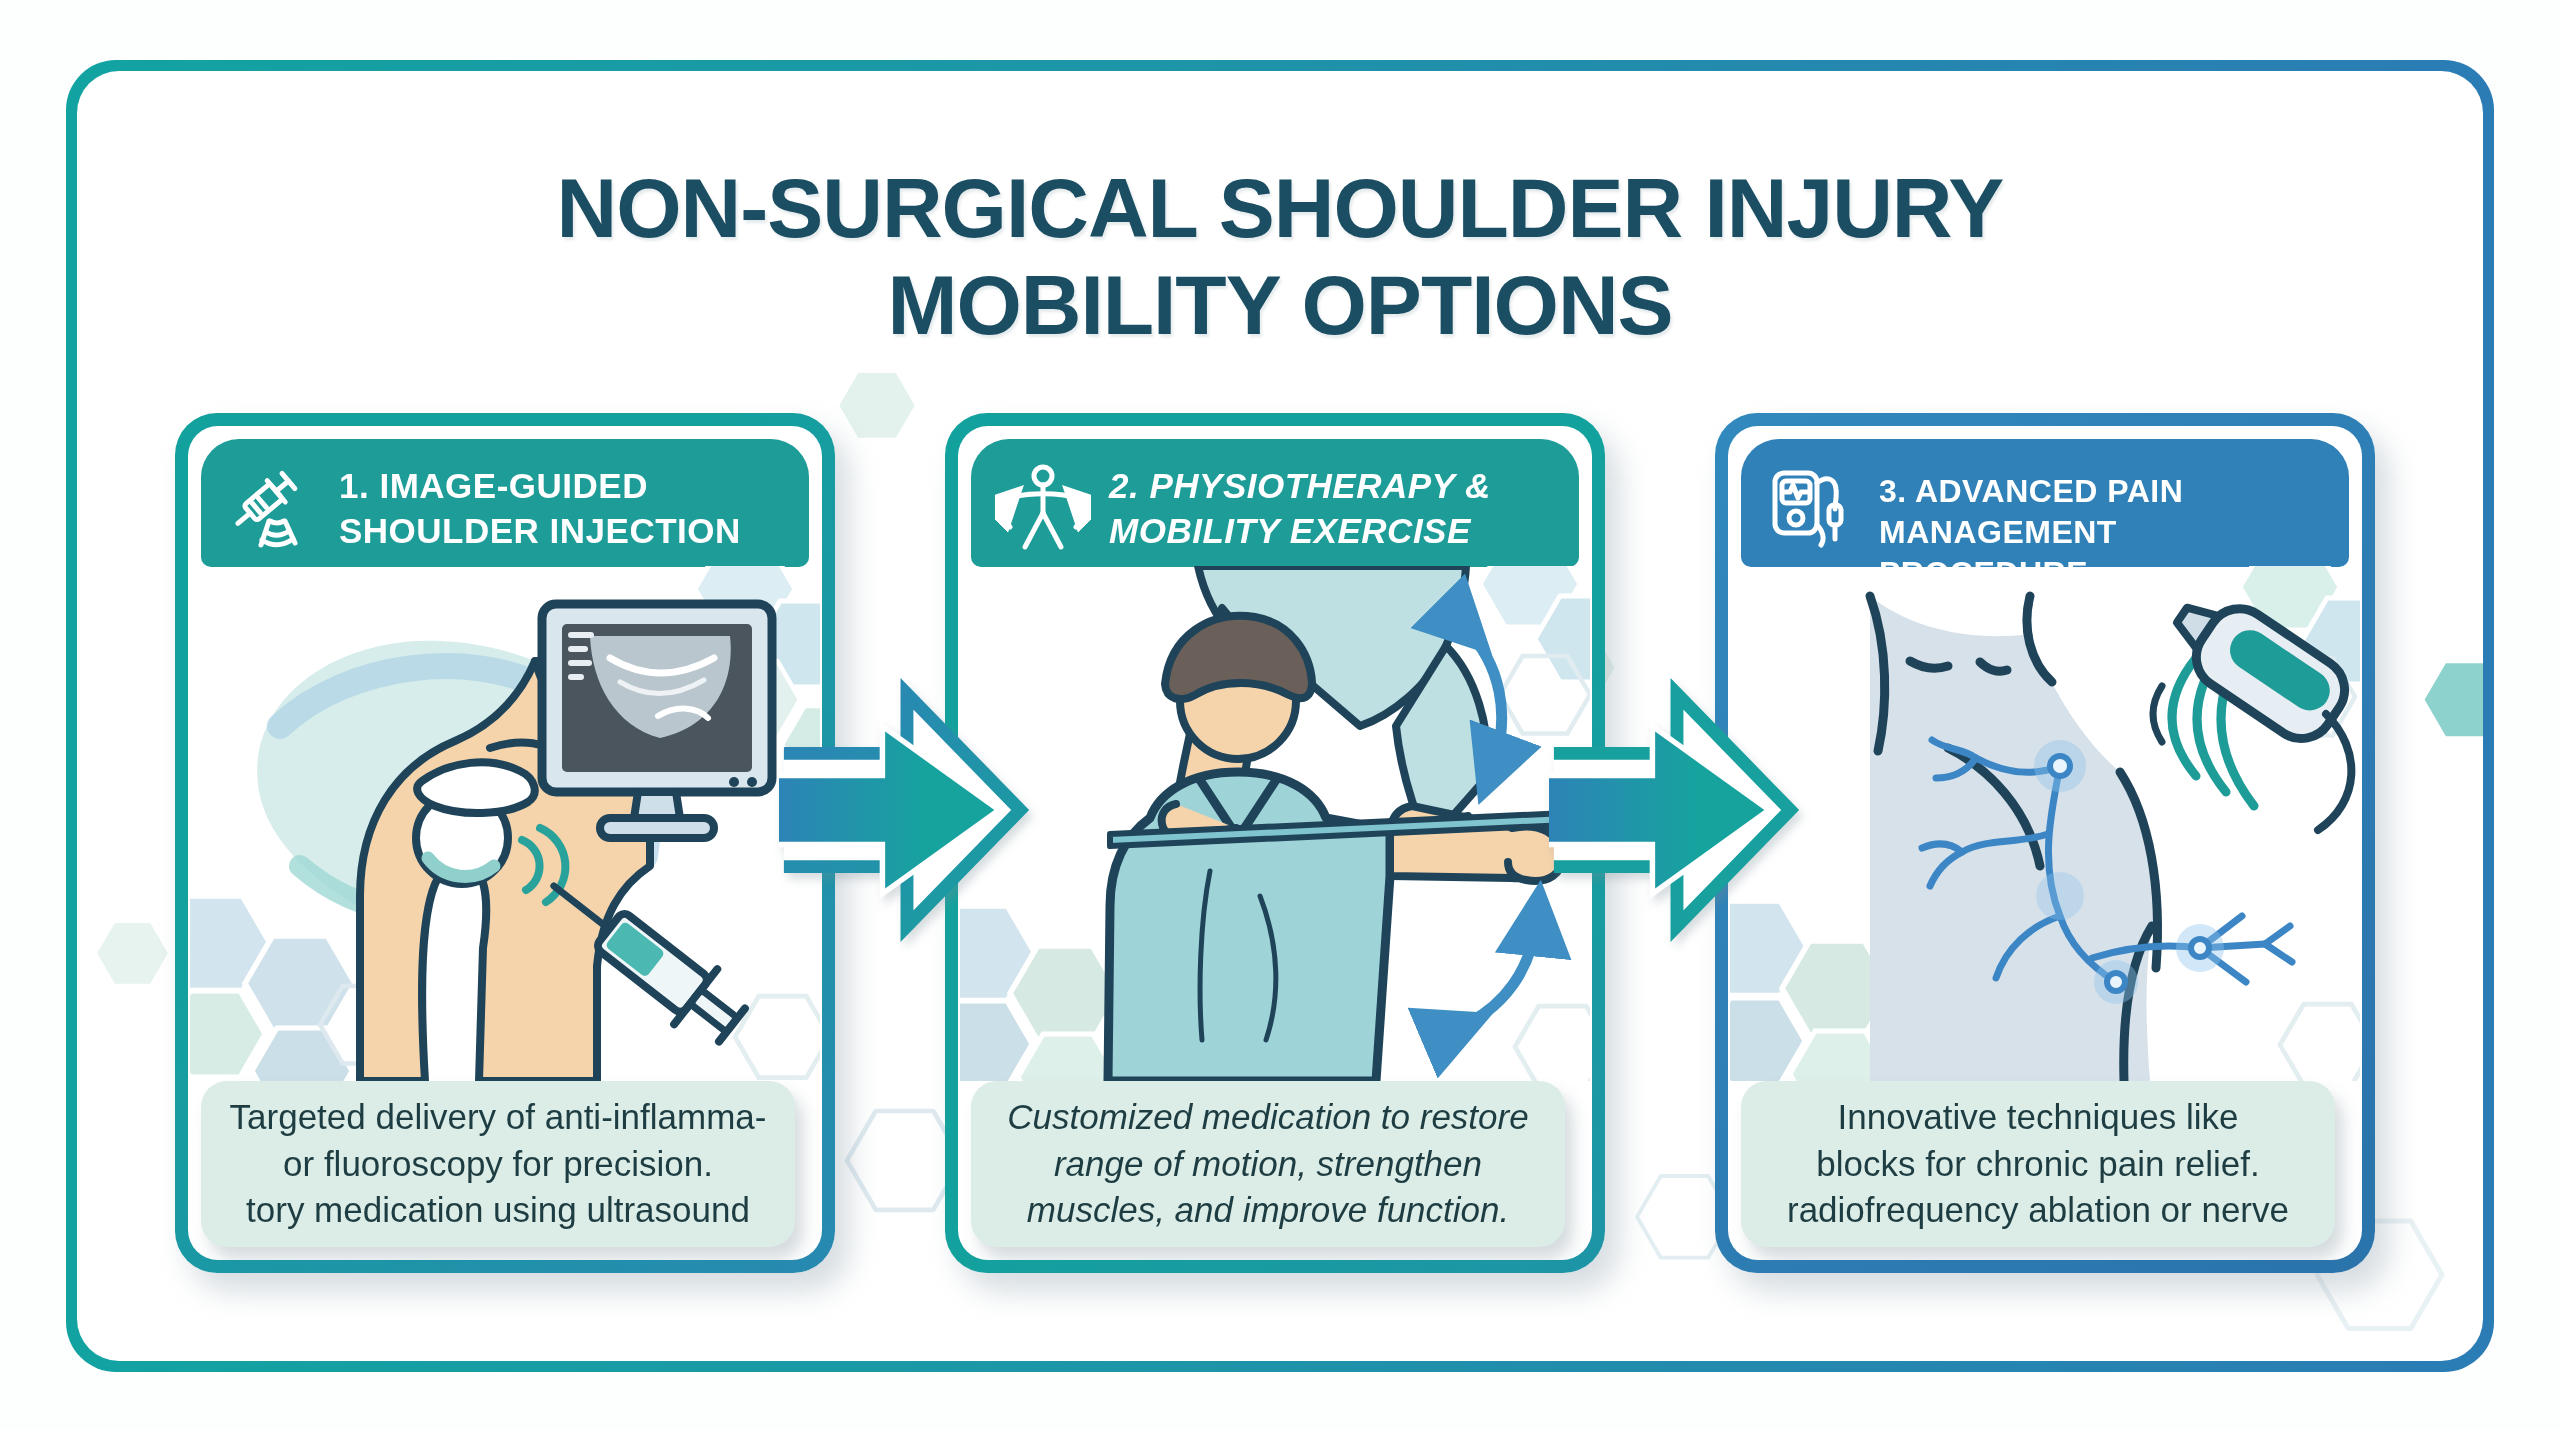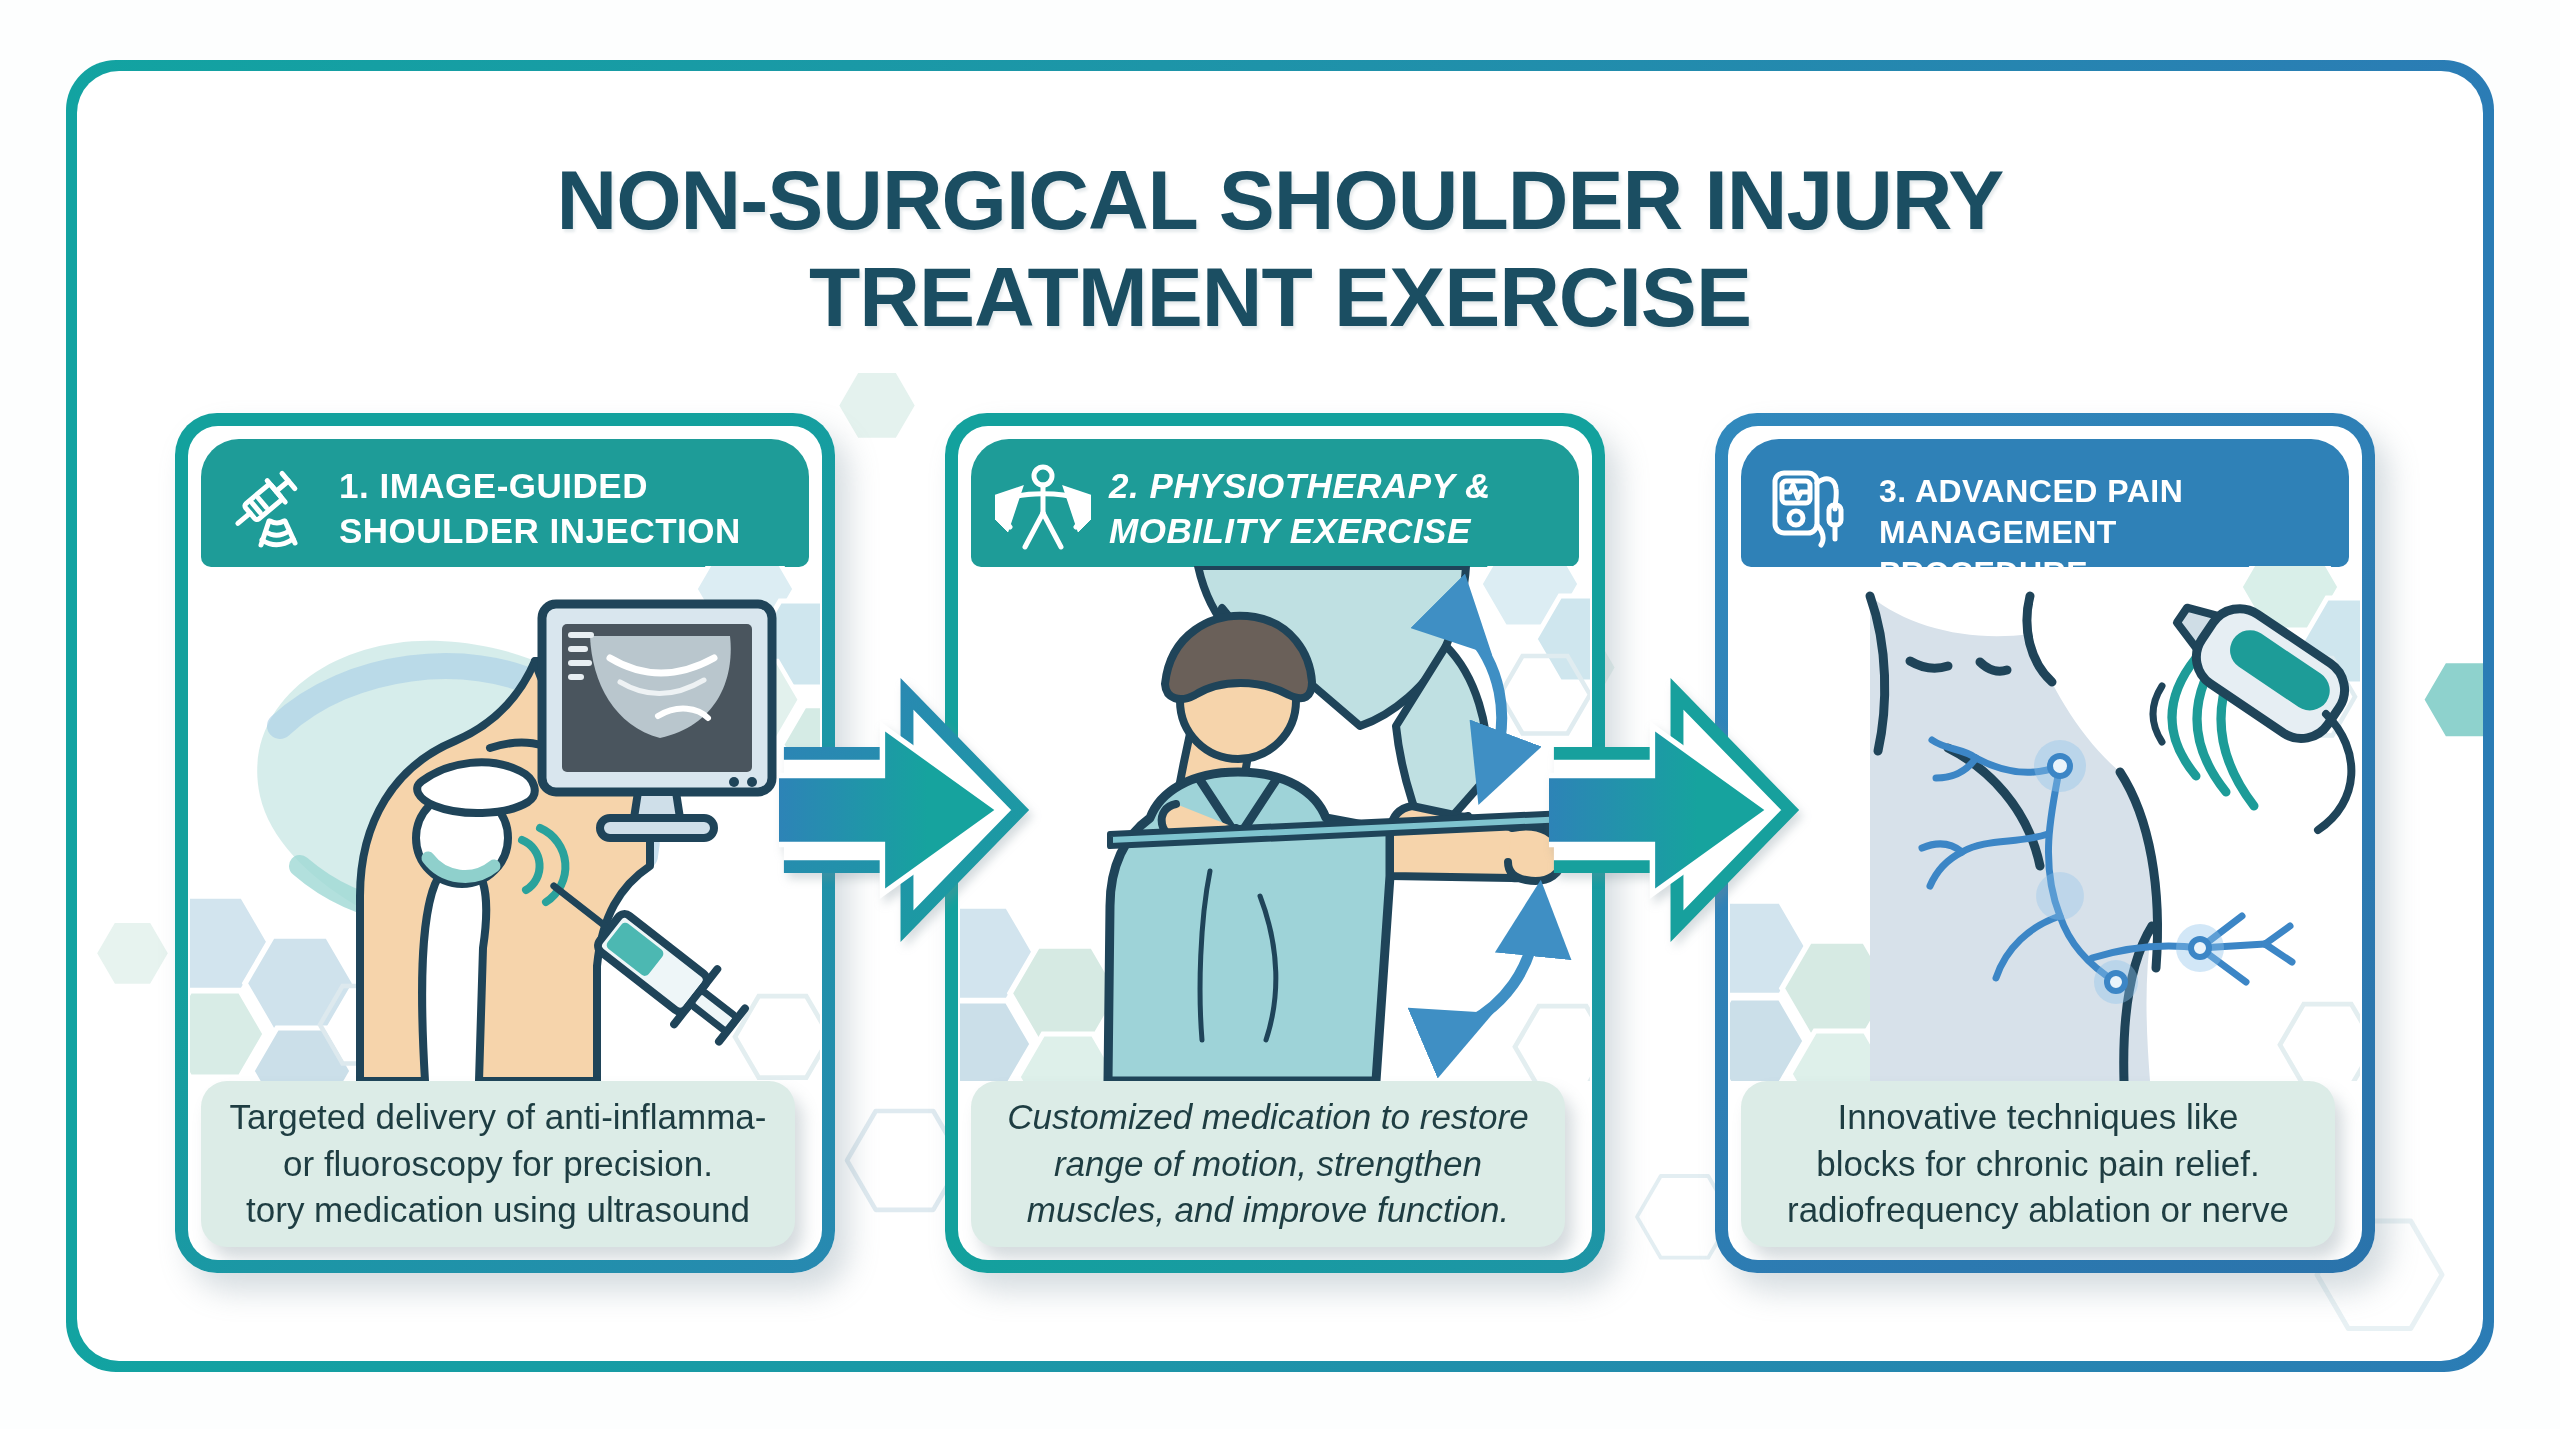--- a/index.html
+++ b/index.html
@@ -15,21 +15,21 @@
     background:linear-gradient(90deg,#12a3a1 0%,#1d95a8 45%,#2b7cb5 100%);
   }
   .frame-inner {
     position:absolute; inset:11px; background:#ffffff;
     border-radius:42px; overflow:hidden;
   }
   .bg-hexes { position:absolute; left:0; top:0; width:2406px; height:1290px; }
 
   
   .title {
-    position:absolute; left:0; right:0; top:96px; z-index:4;
+    position:absolute; left:0; right:0; top:104px; z-index:4;
     text-align:center; color:#1b4e62; font-weight:800;
     font-size:84px; line-height:1.15; letter-spacing:-1px;
     text-shadow:2px 3px 3px rgba(40,80,100,0.12);
   }
   .title span { display:block; }
 
   
   .card {
     position:absolute; top:413px; width:660px; height:860px;
     border-radius:42px; padding:13px; box-sizing:border-box; z-index:3;
@@ -93,21 +93,21 @@
           <polygon points="25,0 75,0 100,43 75,86 25,86 0,43" transform="translate(1455,560) scale(0.85)" fill="#e9f4f1" stroke="#ffffff" stroke-width="5"></polygon>
           <polygon points="25,0 75,0 100,43 75,86 25,86 0,43" transform="translate(2345,590) scale(0.9)" fill="#8ed2cd" stroke="#ffffff" stroke-width="5"></polygon>
           <polygon points="25,0 75,0 100,43 75,86 25,86 0,43" transform="translate(18,850) scale(0.75)" fill="#e7f3ef" stroke="#ffffff" stroke-width="5"></polygon>
         </g>
       </svg>
     </div>
   </div>
 
   <h1 class="title">
     <span>NON-SURGICAL SHOULDER INJURY</span>
-    <span>TREATMENT EXERCISE</span>
+    <span>MOBILITY OPTIONS</span>
   </h1>
 
   <div class="card card--one">
     <div class="card-inner">
       <div class="card-header">
         <svg class="card-header-icon" viewBox="0 0 96 96">
           <g stroke="#ffffff" stroke-width="5" fill="none" stroke-linecap="round" stroke-linejoin="round">
             <g transform="rotate(-40 42 38)">
               <line x1="4" y1="38" x2="20" y2="38"></line>
               <rect x="20" y="28" width="34" height="20" rx="3"></rect>

